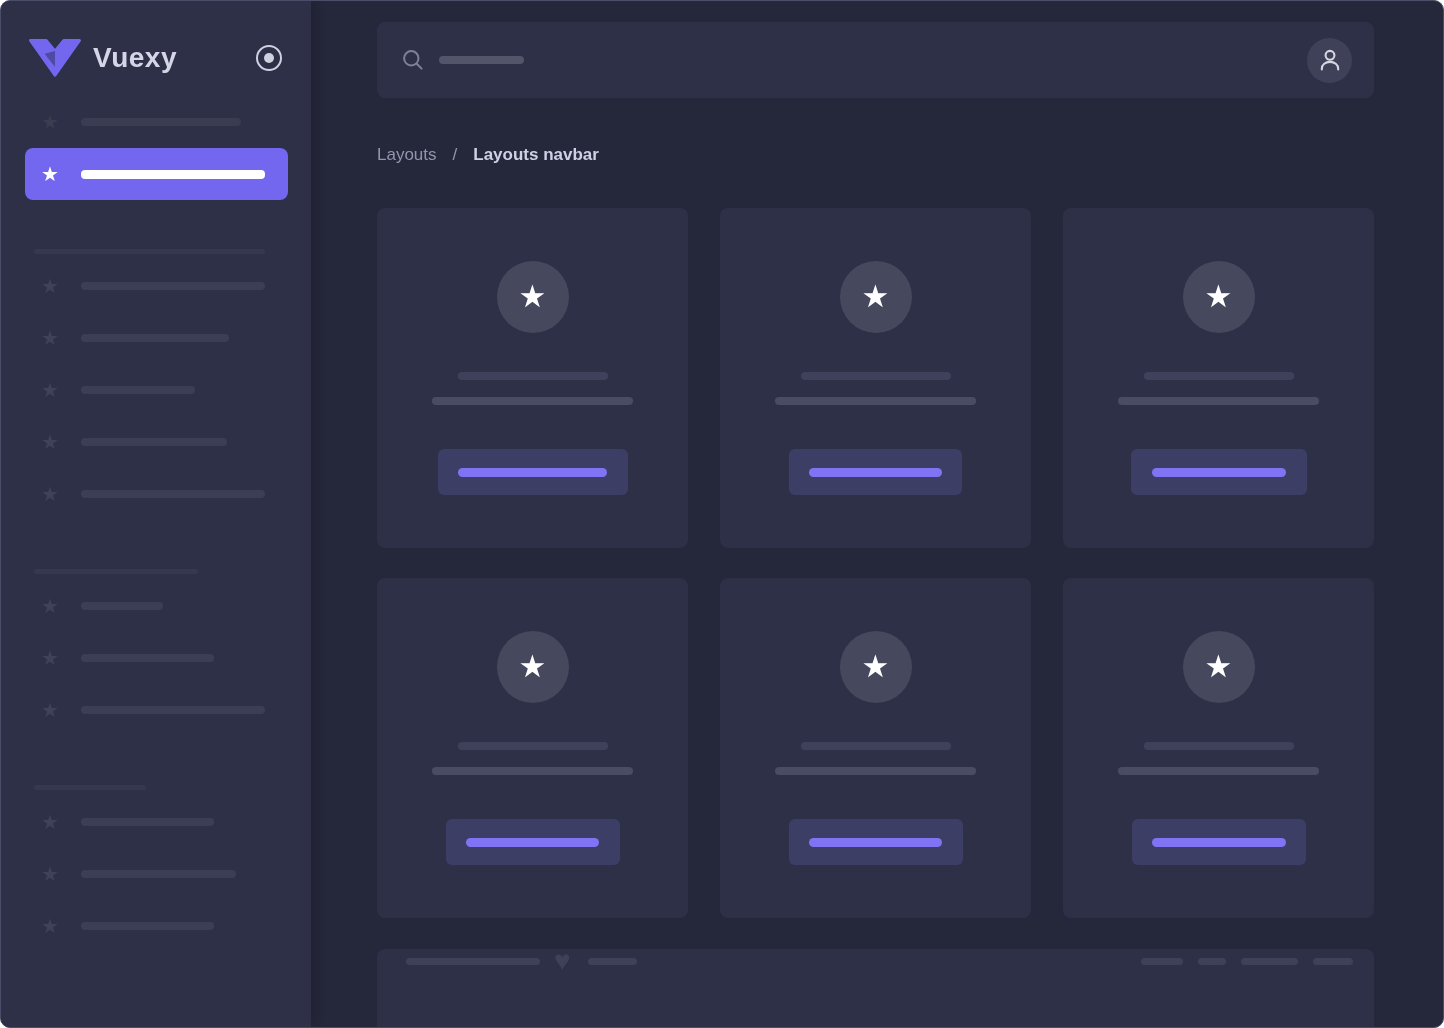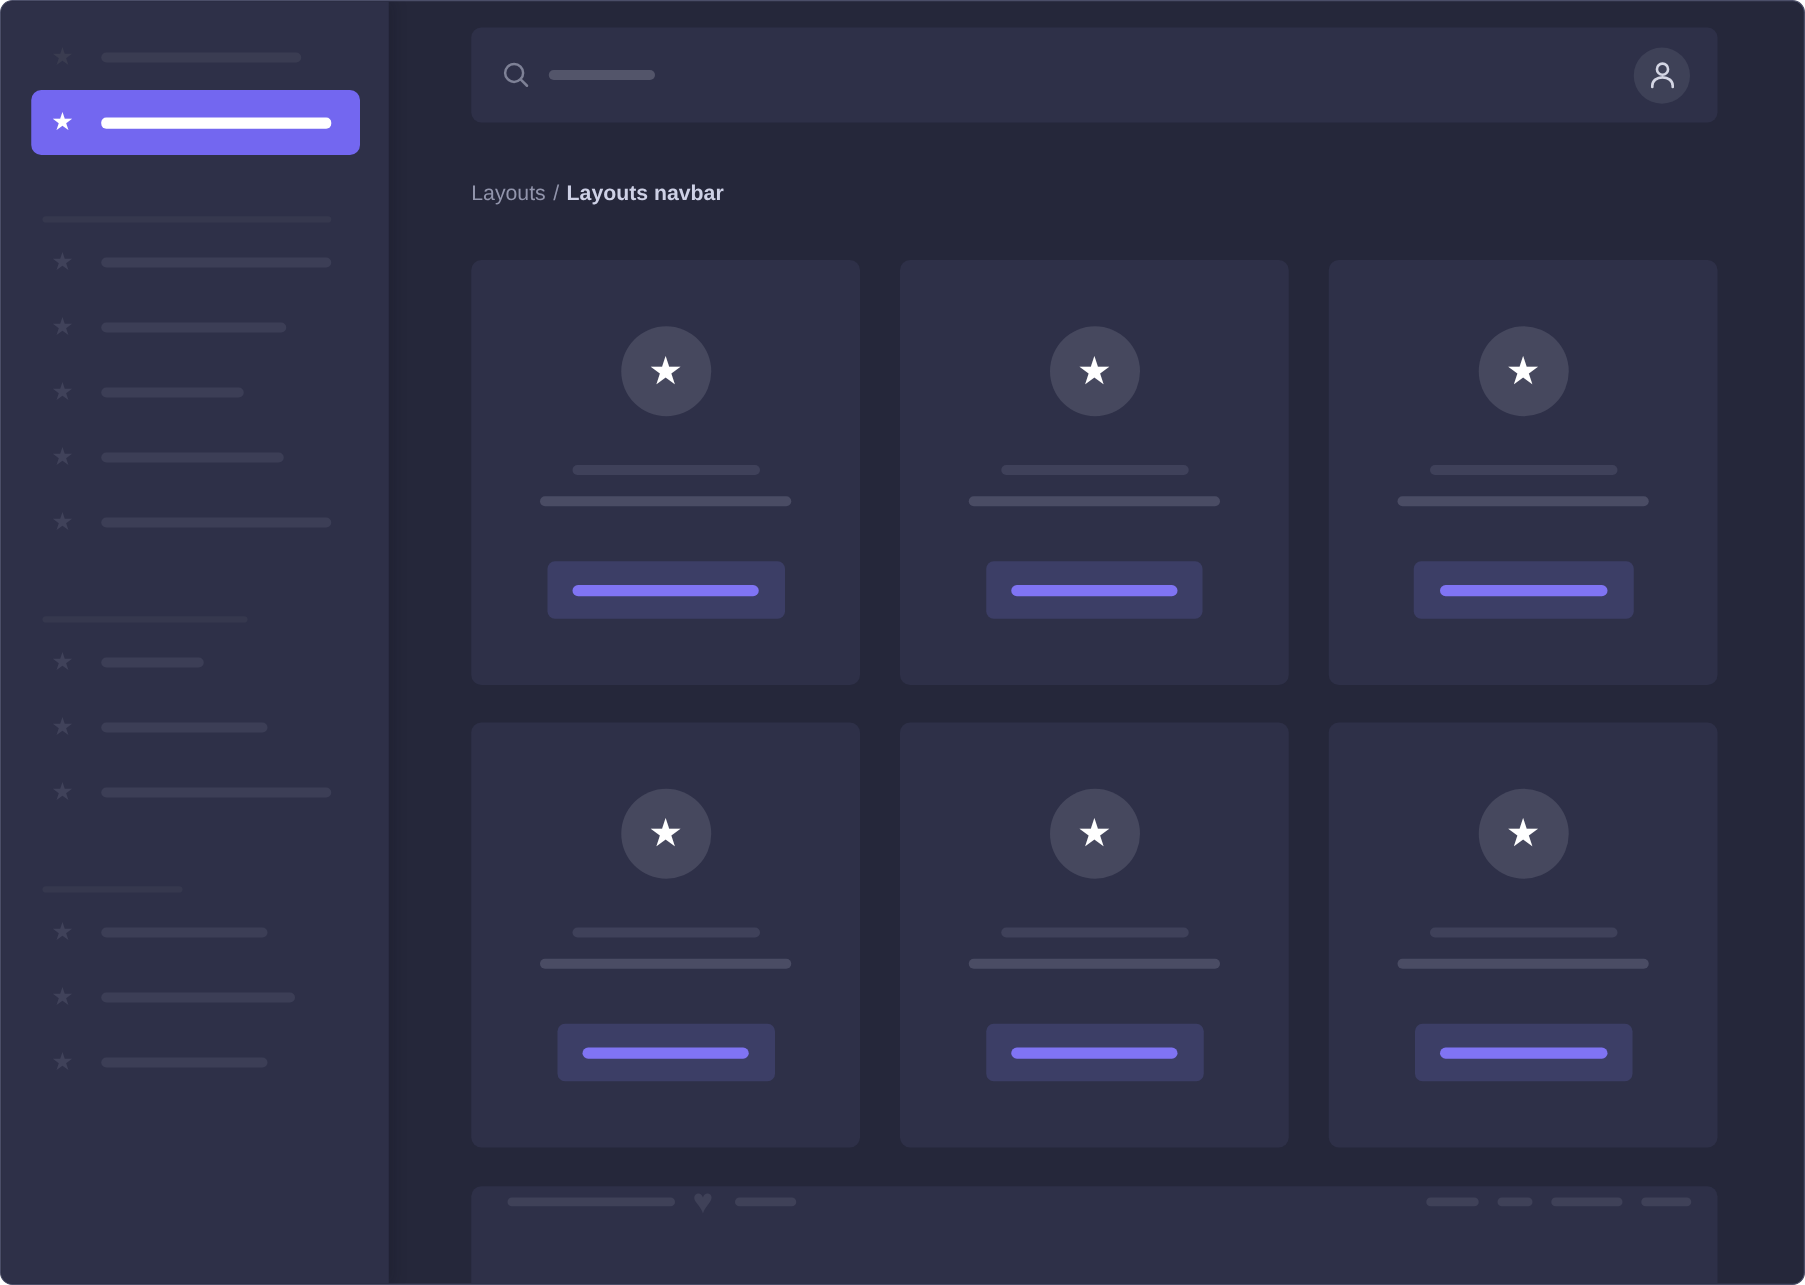--- a/index.html
+++ b/index.html
@@ -27,21 +27,21 @@
   .section-skel{height:5px;margin-left:0;background:#36384e;border-radius:2.5px;}
   .active-row{margin:0 23px 0 24px;padding-left:16px;background:var(--primary,#7367f0);border-radius:8px;cursor:pointer;}
   .active-row .star{color:#ffffff;}
   .active-row .skel{background:#ffffff;height:9px;}
   
   .main{position:absolute;left:310px;right:0;top:0;bottom:0;}
   .navbar{margin:21px 69px 0 66px;height:76px;background:var(--panel-bg,#2e3048);border-radius:8px;display:flex;align-items:center;padding:0 22px 0 24px;box-sizing:border-box;}
   .search-group{display:flex;align-items:center;gap:14px;cursor:text;}
   .search-bar{width:85px;height:8px;border-radius:4px;background:#53556a;}
   .avatar{margin-left:auto;width:45px;height:45px;border-radius:50%;background:#3e4157;display:flex;align-items:center;justify-content:center;cursor:pointer;}
-  .breadcrumb{margin:47px 69px 0 66px;display:flex;align-items:flex-end;gap:6px;font-size:17px;color:#9295ac;}
+  .breadcrumb{margin:47px 69px 0 66px;display:flex;align-items:flex-end;gap:16px;font-size:17px;color:#9295ac;}
   .bc-link{cursor:pointer;}
   .bc-current{color:#ced1e6;font-weight:bold;}
   
   .grid{margin:43px 69px 0 66px;display:grid;grid-template-columns:repeat(3,1fr);column-gap:32px;row-gap:30px;}
   .card{height:340px;background:var(--panel-bg,#2e3048);border-radius:8px;display:flex;flex-direction:column;align-items:center;}
   .card-avatar{margin-top:53px;width:72px;height:72px;border-radius:50%;background:#46485e;display:flex;align-items:center;justify-content:center;}
   .card-star{color:#ffffff;font-size:31px;line-height:1;transform:translateY(-1px);}
   .card-line1{margin-top:39px;background:#3f415a;}
   .card-line2{margin-top:17px;background:#4a4c64;}
   .card-button{margin-top:44px;height:46px;border-radius:6px;background:#3c3e66;display:flex;align-items:center;justify-content:center;cursor:pointer;}
@@ -53,20 +53,30 @@
   .footer-left{display:flex;align-items:center;}
   .heart{margin:0 17px 0 14px;font-size:28px;line-height:24px;color:#3f4158;}
   .footer-right{margin-left:auto;display:flex;align-items:center;gap:15px;}
 </style>
 </head>
 <body>
 
 <div class="app">
 
   <aside class="sidebar">
+    <div class="sidebar-header">
+      <svg class="logo" viewBox="0 0 52 38">
+        <path d="M1.5 1.5 H17.2 L26 12.1 L34.8 1.5 H50.5 L26 36.2 Z" fill="var(--primary,#7367f0)" stroke="var(--primary,#7367f0)" stroke-width="3" stroke-linejoin="round"></path>
+        <path d="M26 12.1 L26 28 L15.5 14.8 Z" fill="#262847" opacity="0.45"></path>
+      </svg>
+      <span class="brand">Vuexy</span>
+      <span class="pin">
+        <span class="pin-dot"></span>
+      </span>
+    </div>
     <nav class="menu" id="menu">
         <div class="menu-row dim">
           <span class="star">★</span>
           <span class="skel item-skel" style="width: 160px;"></span>
         </div>
         <div class="menu-row active-row">
           <span class="star">★</span>
           <span class="skel item-skel" style="width: 184px;"></span>
         </div>
         <div class="menu-row section-row">

